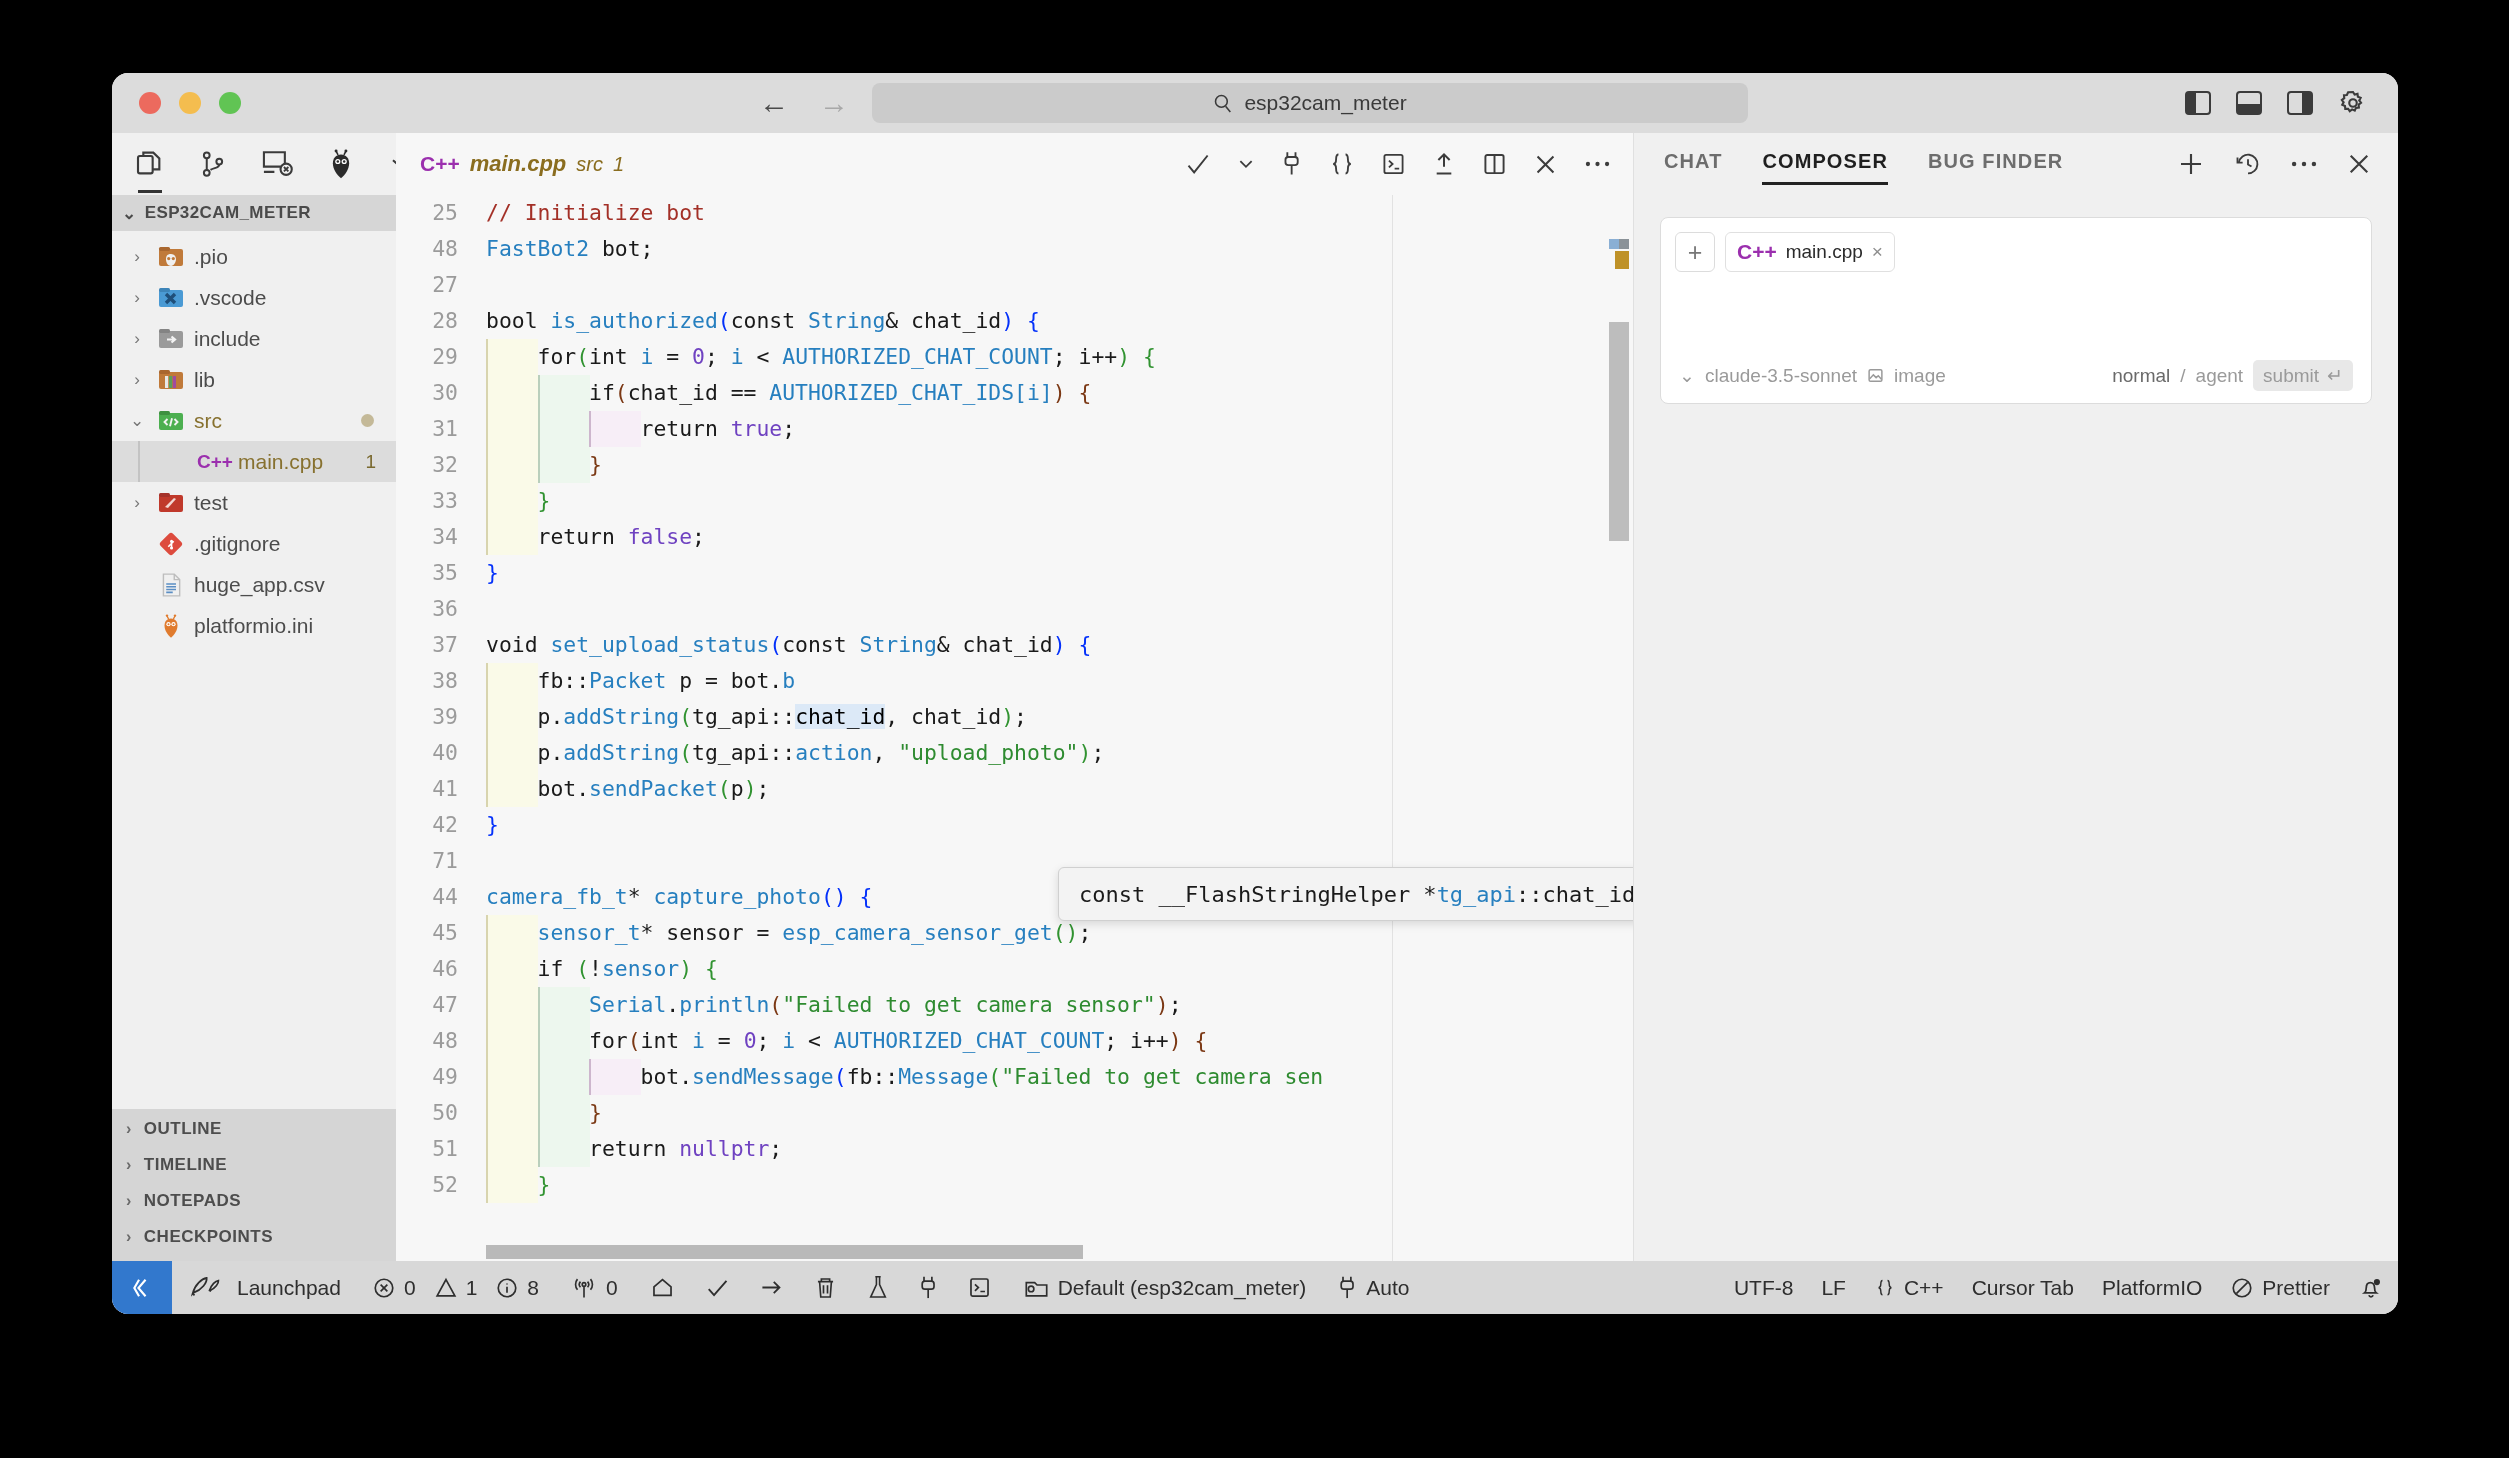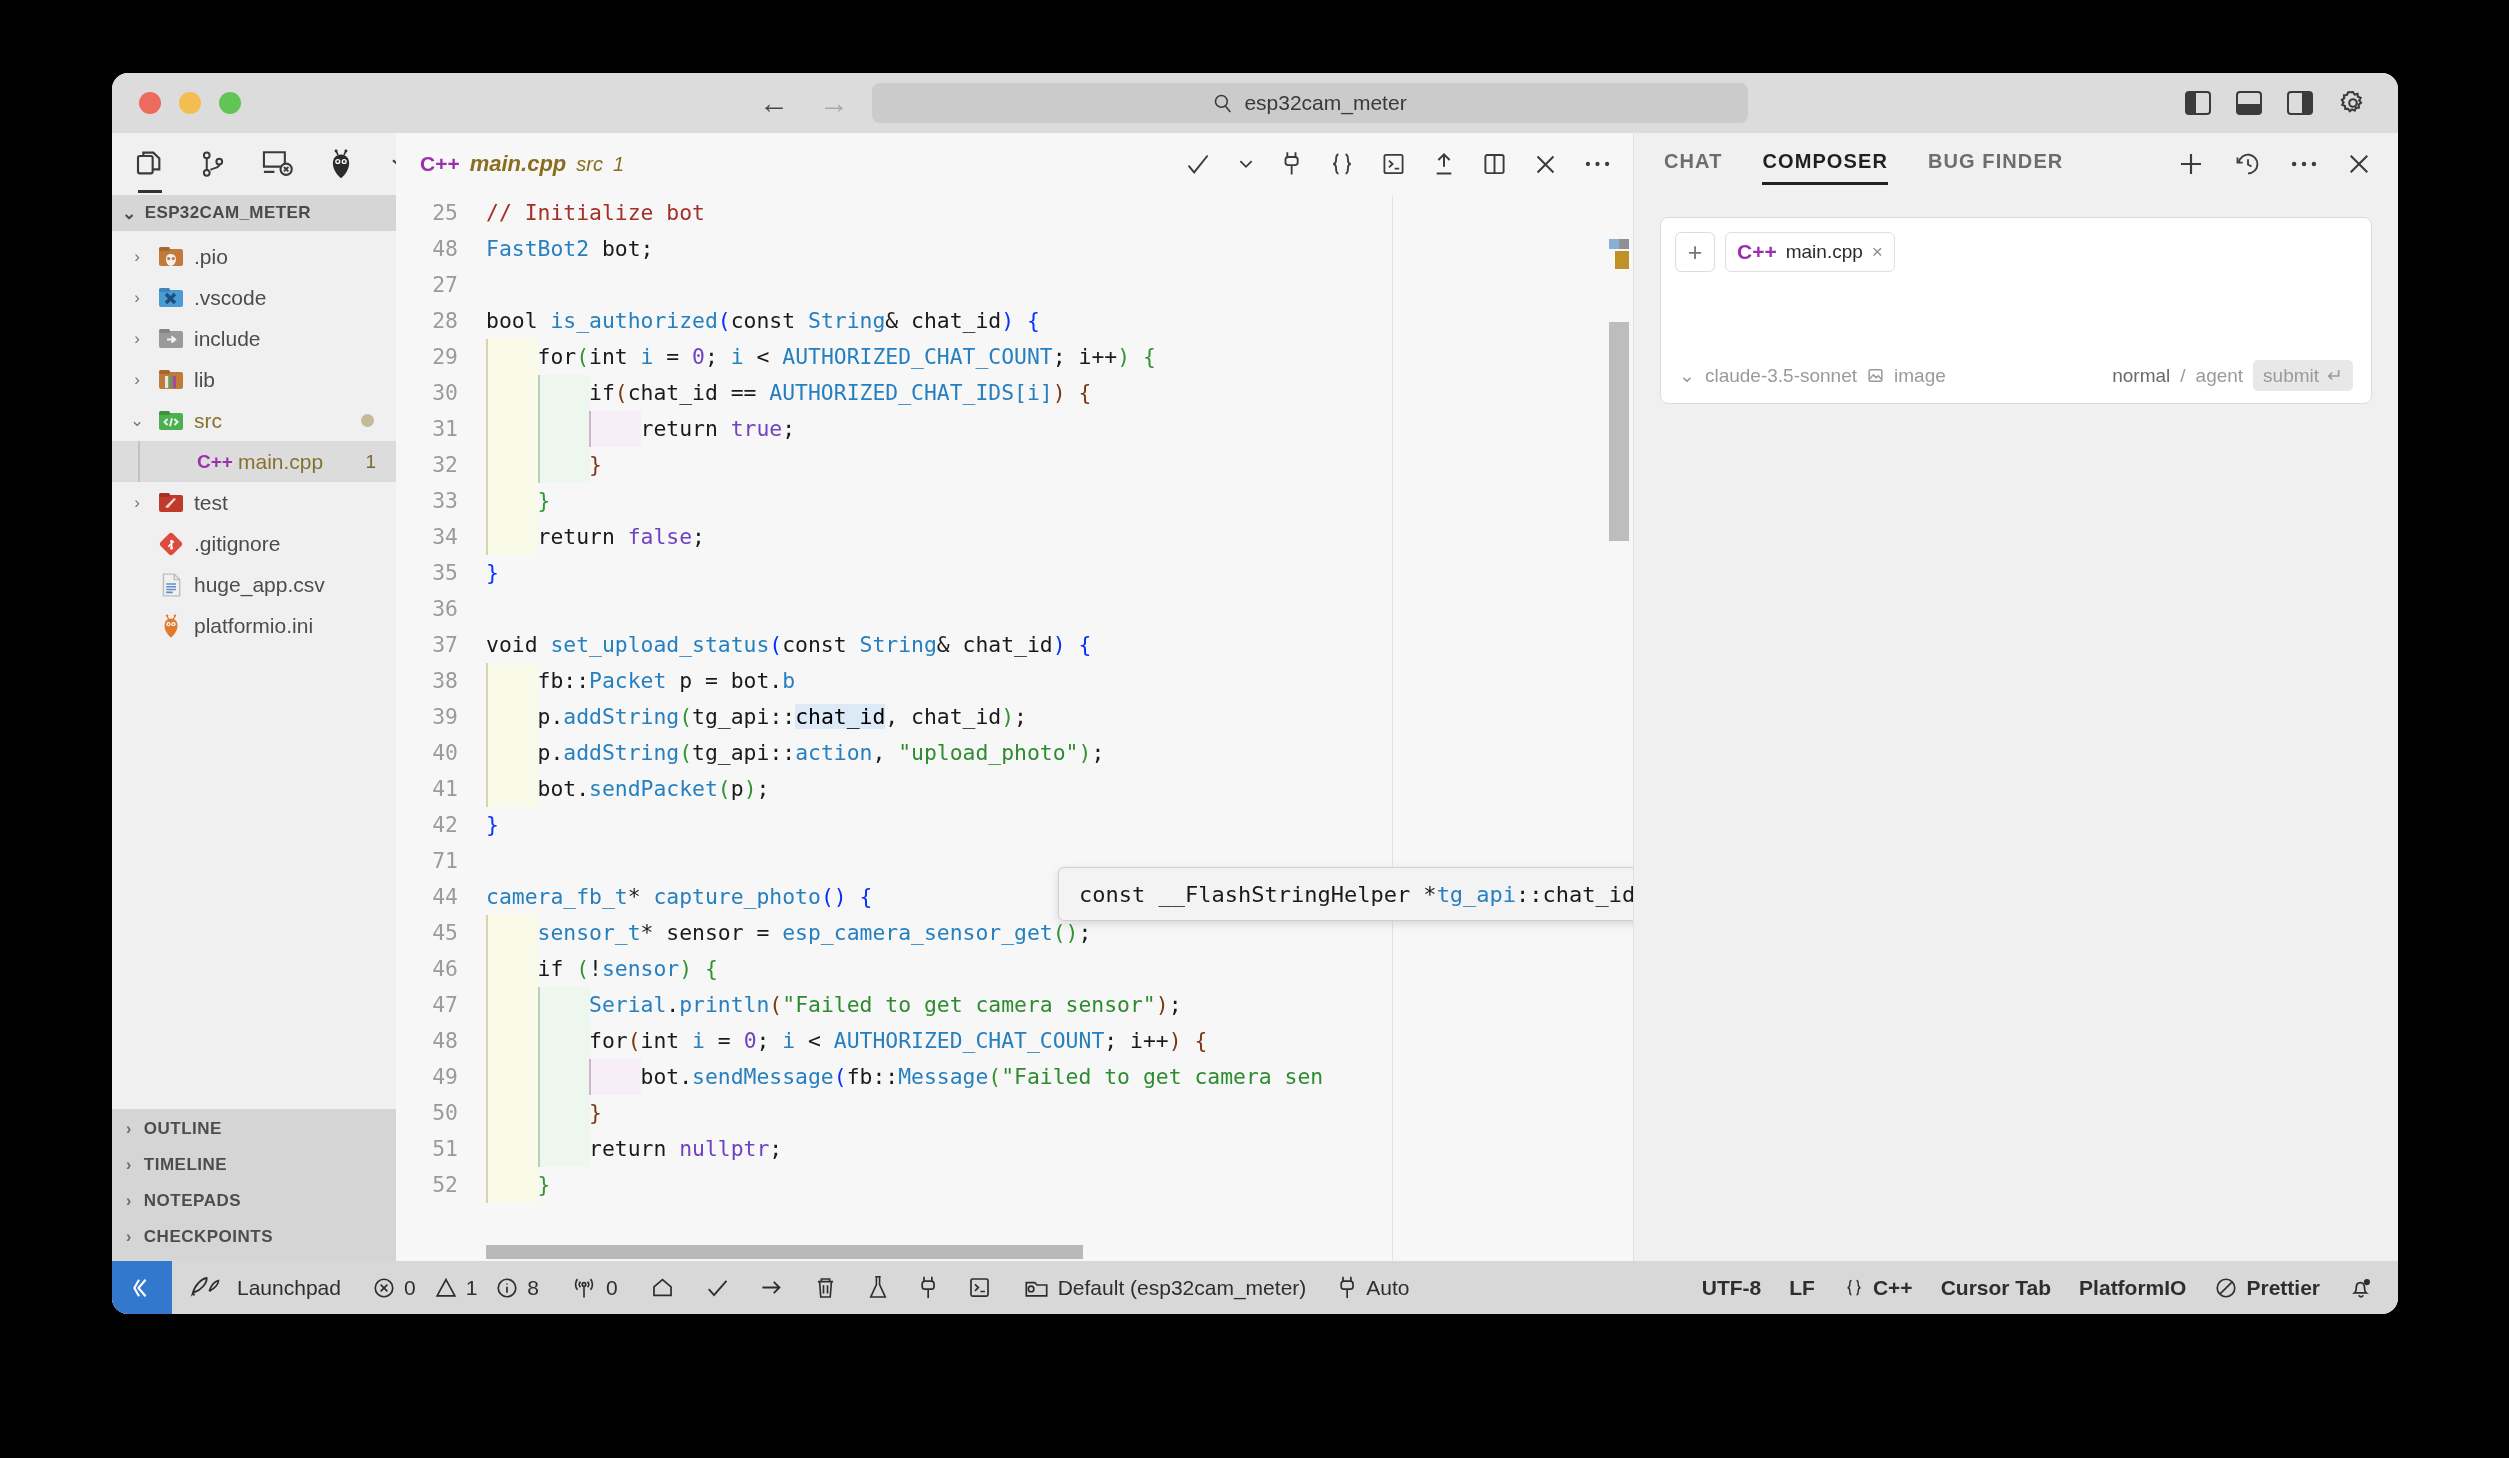--- a/index.html
+++ b/index.html
@@ -124,21 +124,21 @@
   #cfooter .left{display:flex;align-items:center;gap:10px;}
   #cfooter .right{margin-left:auto;display:flex;align-items:center;gap:10px;}
   .mode-normal{color:#6a6a6a;}
   .submitbtn{background:#e8e8e8;border-radius:5px;padding:4px 10px;color:#9a9a9a;display:flex;gap:8px;align-items:center;}
 
   
   #statusbar{height:53px;background:#d8d8d8;display:flex;align-items:center;flex:0 0 auto;font-size:21px;color:#2e2e2e;}
   #remote{width:60px;height:53px;background:#3278cd;display:flex;align-items:center;justify-content:center;color:#fff;font-size:23px;flex:0 0 auto;}
   .sitem{display:flex;align-items:center;gap:8px;padding:0 14px;height:53px;white-space:nowrap;}
   .sitem.gap{padding:0 17px;}
-  #statusright{margin-left:auto;display:flex;align-items:flex-start;padding-right:10px;font-weight:bold;}
+  #statusright{margin-left:auto;display:flex;align-items:flex-start;}
   svg{display:block;}
 </style>
 </head>
 <body>
 
 <div id="window">
 
   <div id="titlebar">
     <div class="traffic">
       <div class="dot red"></div>

